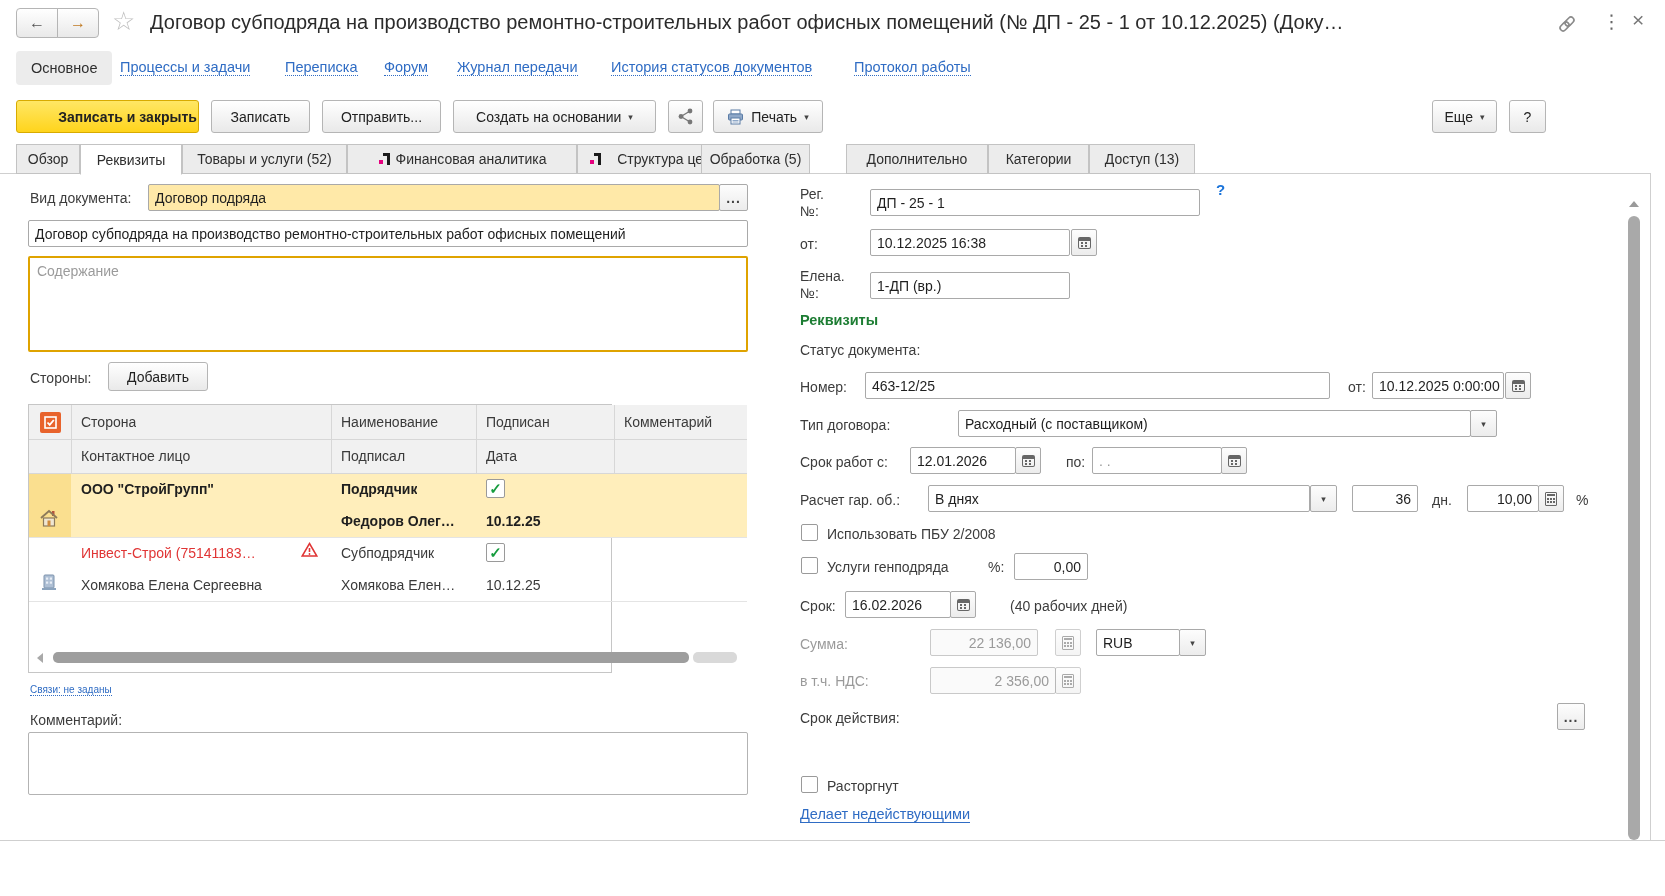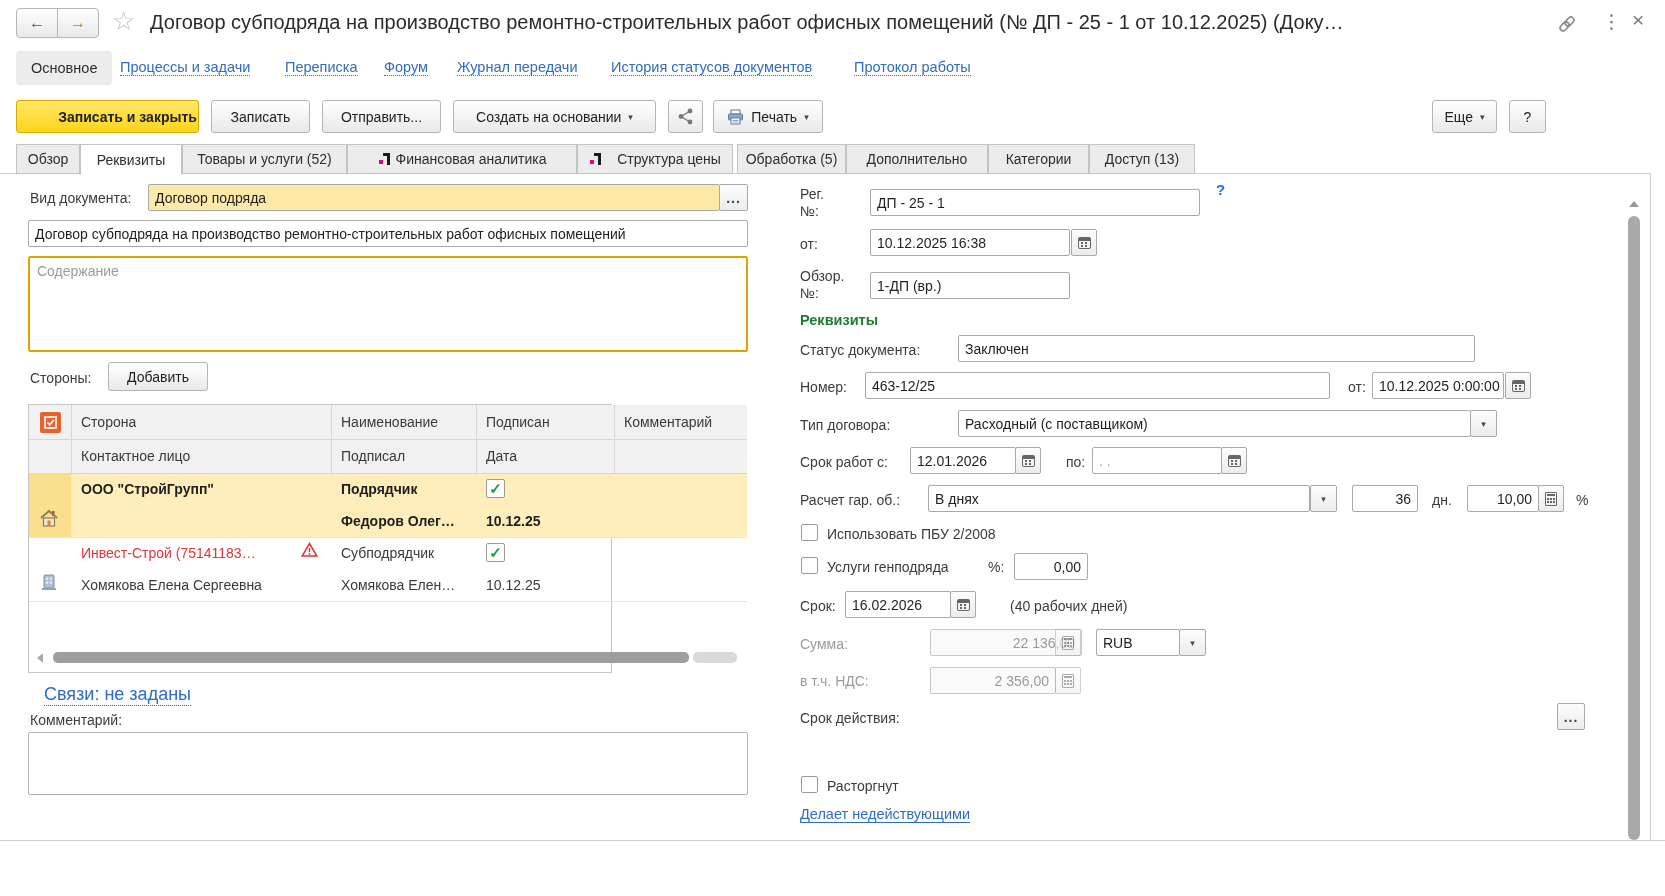--- a/index.html
+++ b/index.html
@@ -158,21 +158,21 @@
     <span>Финансовая аналитика</span>
   </div>
   <div class="tab" style="left:577px; width:156px;gap:16px;">
     <svg width="12" height="12" viewBox="0 0 12 12">
       <rect x="5" y="0" width="7" height="3" fill="#1a1a1a"></rect>
       <rect x="9" y="0" width="3" height="12" fill="#1a1a1a"></rect>
       <rect x="1" y="7" width="4" height="4" fill="#e6007e"></rect>
     </svg>
     <span>Структура цены</span>
   </div>
-  <div class="tab" style="left:737px; width:109px;">Обработка (5)</div>
+  <div class="tab" style="left:701px; width:109px;">Обработка (5)</div>
   <div class="tab" style="left:846px; width:142px;">Дополнительно</div>
   <div class="tab" style="left:988px; width:101px;">Категории</div>
   <div class="tab" style="left:1089px; width:106px;text-align:right;">Доступ (13)</div>
 
   <div class="abs hborder" style="left:0; top:840px; width:1665px; height:1px;"></div>
   <div class="abs hborder" style="left:1650px; top:173px; width:1px; height:667px;"></div>
 
   <div class="abs lbl" style="left:30px; top:190px;">Вид документа:</div>
   <div class="abs input yellow" style="left:148px; top:184px; width:572px; height:27px;">Договор подряда</div>
   <div class="abs sidebtn" style="left:719px; top:184px; width:29px; height:27px; font-weight:bold; letter-spacing:1px;">...</div>
@@ -265,44 +265,43 @@
       <div class="cellTxt" style="left:52px; top:172px;">Хомякова Елена Сергеевна</div>
       <div class="cellTxt" style="left:312px; top:172px;">Хомякова Елен…</div>
       <div class="cellTxt" style="left:457px; top:172px;">10.12.25</div>
 
       <div class="abs tri-left" style="left:8px; top:248px;"></div>
       <div class="abs hthumb" style="left:24px; top:247px; width:636px; height:11px;"></div>
       <div class="abs" style="left:664px; top:247px; width:44px; height:11px; background:#d9d9d9; border-radius:5px;"></div>
     </div>
   </div>
 
-  <a class="abs link dotted" style="left:44px; top:684px; font-size:18px;">Связи: не заданы</a>
+  <a class="abs link dotted" style="left:30px; top:684px; font-size:10px;">Связи: не заданы</a>
 
   <div class="abs lbl" style="left:30px; top:712px;">Комментарий:</div>
   <div class="abs" style="left:28px; top:732px; width:720px; height:63px; border:1px solid #b3b3b3; border-radius:2px; background:#fff;"></div>
 
   <div class="abs lbl lbl2" style="left:800px; top:186px;">Рег.
 №:</div>
   <div class="abs input" style="left:870px; top:189px; width:330px; height:27px;">ДП - 25 - 1</div>
   <div class="abs" style="left:1216px; top:181px; color:#1a73d9; font-size:15px; font-weight:bold;">?</div>
 
   <div class="abs lbl" style="left:800px; top:236px;">от:</div>
   <div class="abs input" style="left:870px; top:229px; width:200px; height:27px;">10.12.2025 16:38</div>
   <div class="abs sidebtn" style="left:1071px; top:229px; width:26px; height:27px;">
     <span class="ico-cal"></span>
   </div>
 
-  <div class="abs lbl lbl2" style="left:800px; top:268px;">Обзор.
+  <div class="abs lbl lbl2" style="left:800px; top:268px;">Елена.
 №:</div>
   <div class="abs input" style="left:870px; top:272px; width:200px; height:27px;">1-ДП (вр.)</div>
 
   <div class="abs" style="left:800px; top:312px; font-size:14.5px; font-weight:bold; color:#1d7d33;">Реквизиты</div>
 
   <div class="abs lbl" style="left:800px; top:342px;">Статус документа:</div>
-  <div class="abs input" style="left:958px; top:335px; width:517px; height:27px;">Заключен</div>
 
   <div class="abs lbl" style="left:800px; top:379px;">Номер:</div>
   <div class="abs input" style="left:865px; top:372px; width:465px; height:27px;">463-12/25</div>
   <div class="abs lbl" style="left:1348px; top:379px;">от:</div>
   <div class="abs input" style="left:1372px; top:372px; width:132px; height:27px;">10.12.2025 0:00:00</div>
   <div class="abs sidebtn" style="left:1505px; top:372px; width:26px; height:27px;">
     <span class="ico-cal"></span>
   </div>
 
   <div class="abs lbl" style="left:800px; top:417px;">Тип договора:</div>
@@ -344,21 +343,21 @@
   <div class="abs input right" style="left:1014px; top:553px; width:74px; height:27px;">0,00</div>
 
   <div class="abs lbl" style="left:800px; top:598px;">Срок:</div>
   <div class="abs input" style="left:845px; top:591px; width:106px; height:27px;">16.02.2026</div>
   <div class="abs sidebtn" style="left:950px; top:591px; width:26px; height:27px;">
     <span class="ico-cal"></span>
   </div>
   <div class="abs lbl" style="left:1010px; top:598px;">(40 рабочих дней)</div>
 
   <div class="abs lbl" style="left:800px; top:636px; color:#9a9a9a;">Сумма:</div>
-  <div class="abs input right disabled" style="left:930px; top:629px; width:152px; height:27px;">22 136,00</div>
+  <div class="abs input right disabled" style="left:930px; top:629px; width:108px; height:27px;">22 136,00</div>
   <div class="abs sidebtn" style="left:1055px; top:629px; width:26px; height:27px; opacity:0.55;">
     <span class="ico-calc"></span>
   </div>
   <div class="abs input" style="left:1096px; top:629px; width:84px; height:27px;">RUB</div>
   <div class="abs sidebtn" style="left:1179px; top:629px; width:27px; height:27px; font-size:9px;">
       <span>▾</span>
     </div>
 
   <div class="abs lbl" style="left:800px; top:673px; color:#9a9a9a;">в т.ч. НДС:</div>
   <div class="abs input right disabled" style="left:930px; top:667px; width:126px; height:27px;">2 356,00</div>

